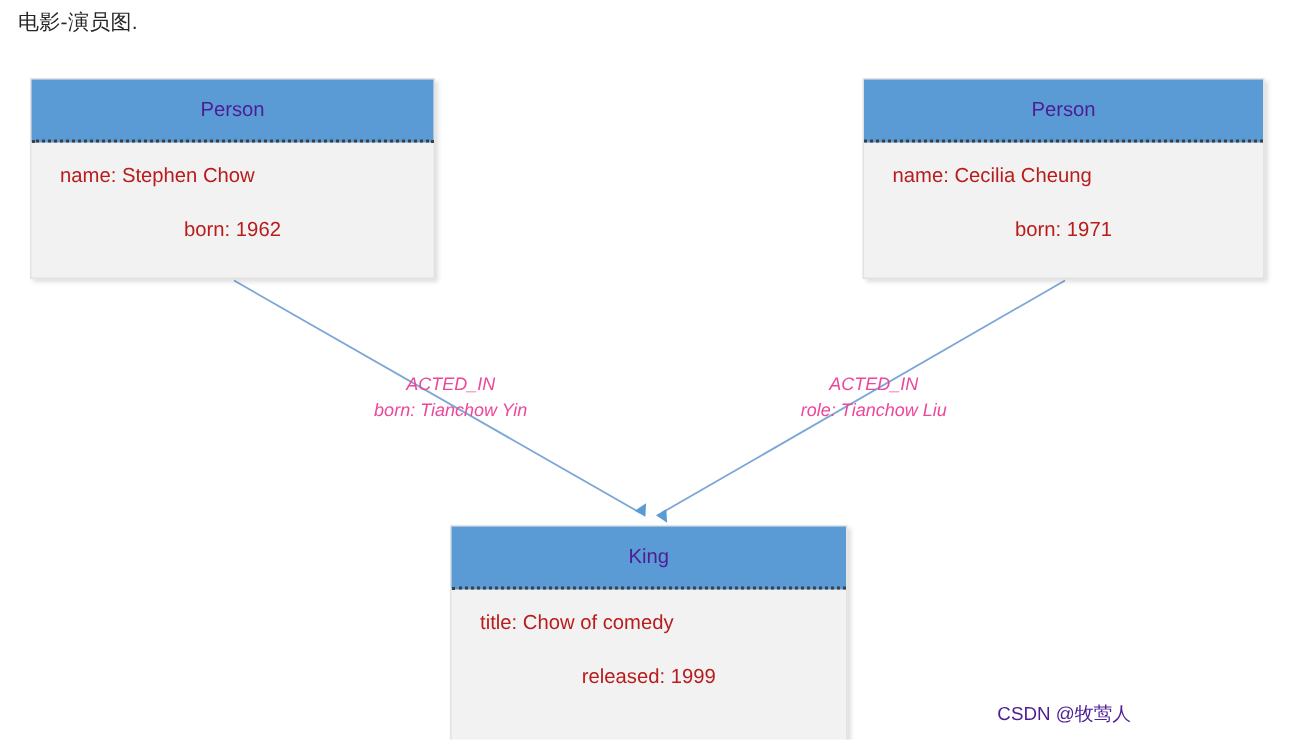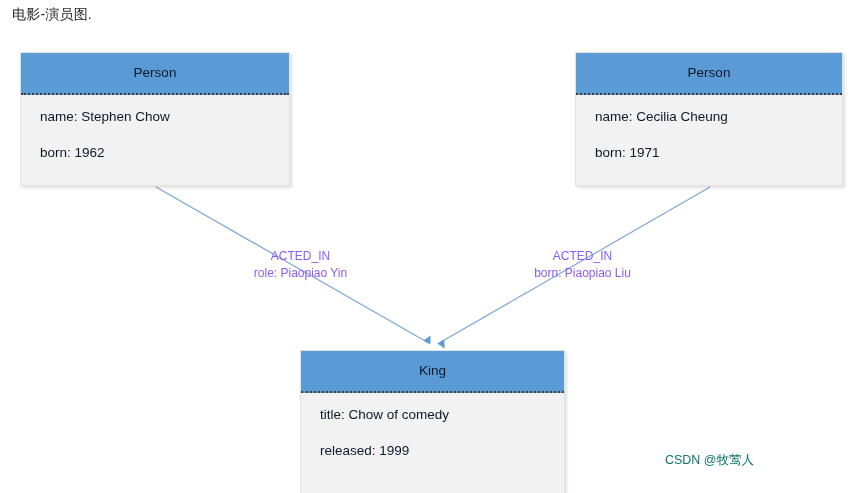--- a/index.html
+++ b/index.html
@@ -40,67 +40,68 @@
   
   .node {
     position: absolute;
     box-sizing: border-box;
     background: #F2F2F2;
     border: 1px solid #e3e3e3;
     box-shadow: 2px 2px 3px rgba(0,0,0,0.13);
   }
   .node-header {
     background: #5B9BD5;
-    color: #0f172a;
+    color: #4c1d95;
     text-align: center;
     font-size: 13.5px;
     line-height: 40px;
     height: 40px;
     border-bottom: 2px dotted #3f3f3f;
     overflow: hidden;
     white-space: nowrap;
   }
   .node-body {
     padding: 14px 19px 0 19px;
   }
   .prop {
     font-size: 13.5px;
-    color: #0f172a;
+    color: #b91c1c;
     margin-bottom: 21px;
     white-space: nowrap;
   }
-  .prop:last-child { margin-bottom: 0; }
+  .prop:last-child { margin-bottom: 0; text-align: center; }
 
   
   #node-person-left  { left: 20px;  top: 52px;  width: 270px; height: 134px; }
   #node-person-right { left: 575px; top: 52px;  width: 268px; height: 134px; }
   #node-movie        { left: 300px; top: 350px; width: 265px; height: 146px; }
 
   
   .edge-label {
     position: absolute;
     text-align: center;
     font-size: 12px;
-    color: #8b5cf6;
+    color: #ec4899;
     line-height: 17px;
     white-space: nowrap;
     background: rgba(255,255,255,0.0);
+    font-style: italic;
   }
   .edge-label .rel-type { display: block; }
   .edge-label .rel-role { display: block; }
   #edge-label-left  { left: 218px; top: 248px; width: 165px; }
   #edge-label-right { left: 500px; top: 248px; width: 165px; }
 
   
   .watermark {
     position: absolute;
     right: 14px;
-    bottom: 24px;
+    bottom: 8px;
     font-size: 12.5px;
-    color: #0f766e;
+    color: #4c1d95;
     white-space: nowrap;
   }
 </style>
 </head>
 <body>
 
 <div id="canvas">
 
   <div class="page-title">电影-演员图.</div>
 
@@ -133,23 +134,23 @@
   <div class="node" id="node-movie">
     <div class="node-header">King</div>
     <div class="node-body">
       <div class="prop">title: Chow of comedy</div>
       <div class="prop">released: 1999</div>
     </div>
   </div>
 
   <div class="edge-label" id="edge-label-left">
     <span class="rel-type">ACTED_IN</span>
-    <span class="rel-role">role: Piaopiao Yin</span>
+    <span class="rel-role">born: Tianchow Yin</span>
   </div>
 
   <div class="edge-label" id="edge-label-right">
     <span class="rel-type">ACTED_IN</span>
-    <span class="rel-role">born: Piaopiao Liu</span>
+    <span class="rel-role">role: Tianchow Liu</span>
   </div>
 
   <div class="watermark">CSDN @牧莺人</div>
 
 </div>
 
 </body></html>

